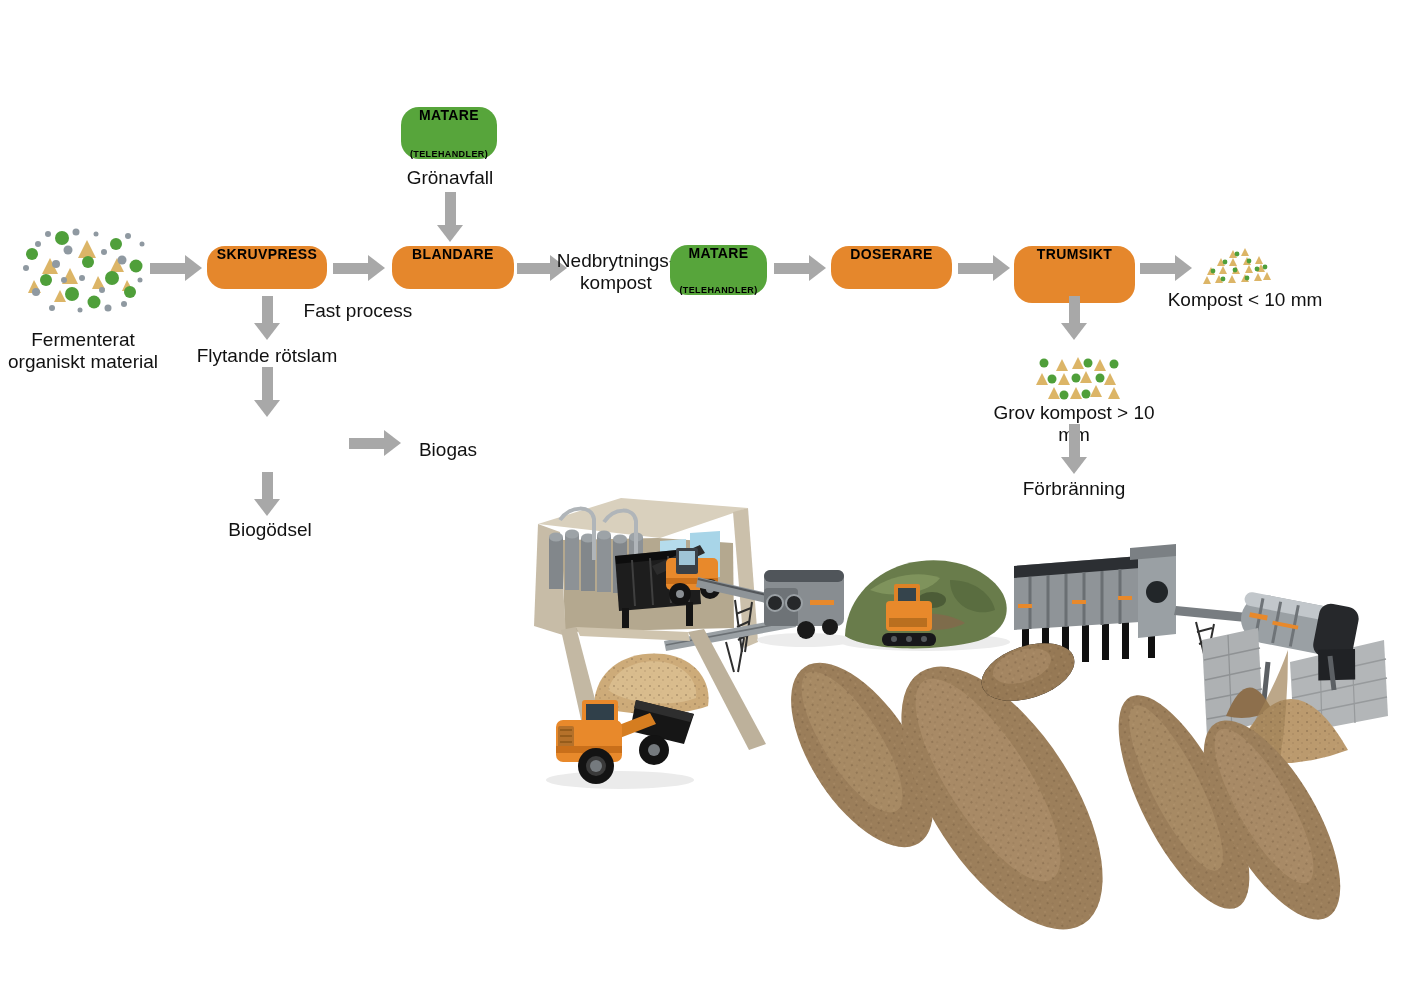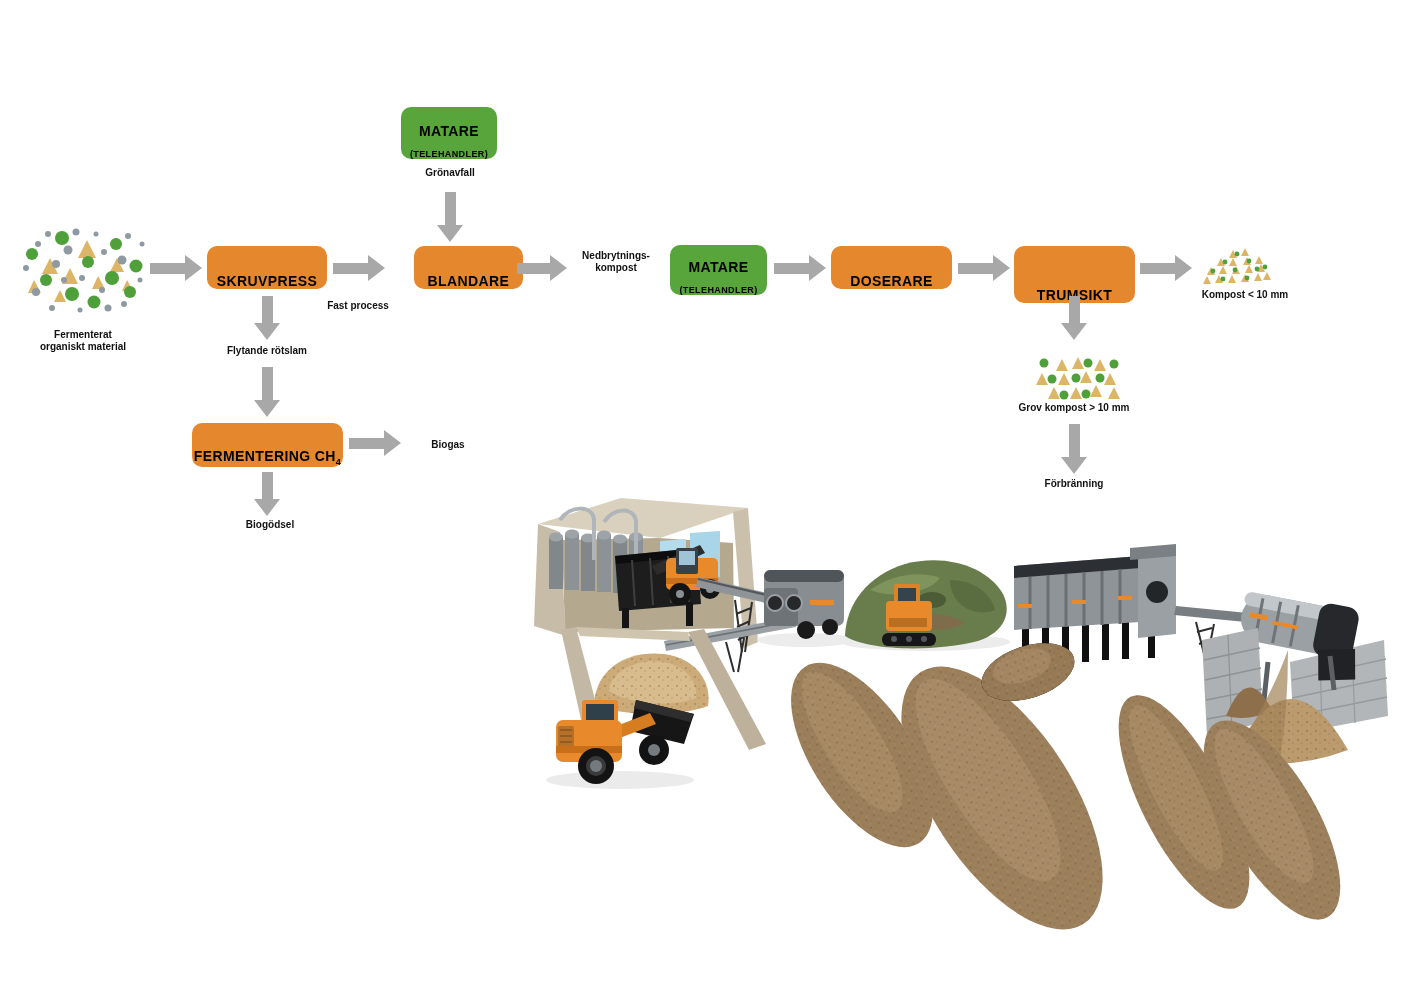--- a/index.html
+++ b/index.html
@@ -3,27 +3,27 @@
 <meta charset="utf-8">
 <style>
   :root{
     --title:#3d4b54; --txt:#111111; --orange:#e5872c; --green:#57a53b; --arrow:#a8a8a8;
   }
   *{box-sizing:border-box;margin:0;padding:0}
   html,body{background:#ffffff}
   body{font-family:"Liberation Sans",sans-serif}
   .page{position:relative;width:1417px;height:991px;background:#fff;overflow:hidden}
   .title{position:absolute;left:25px;top:12px;font-size:26px;font-weight:bold;color:var(--title);letter-spacing:-0.2px}
-  .node{position:absolute;display:flex;flex-direction:column;align-items:center;justify-content:flex-end;
-        background:var(--orange);border-radius:10px;color:#000;text-align:center}
+  .node{position:absolute;display:flex;flex-direction:column;align-items:center;justify-content:space-between;
+        background:var(--orange);border-radius:18px;color:#000;text-align:center}
   .node .nl{font-size:14px;font-weight:bold;letter-spacing:.4px;line-height:1.15}
   .node .ns{font-size:9px;font-weight:bold;letter-spacing:.4px;margin-top:10px}
   .node.green{background:var(--green)}
   .node .nl sub{font-size:9px}
-  .lbl{position:absolute;font-size:10px;font-weight:bold;color:var(--txt);text-align:center;
+  .lbl{position:absolute;font-size:19px;font-weight:normal;color:var(--txt);text-align:center;
        white-space:pre-line;line-height:1.18}
   .lbl.left{text-align:center}
   .arr-r{position:absolute;display:flex;align-items:center;height:26px}
   .arr-r .shaft{flex:1;height:11px;background:var(--arrow)}
   .arr-r .head{width:0;height:0;border-top:13px solid transparent;border-bottom:13px solid transparent;border-left:17px solid var(--arrow)}
   .arr-d{position:absolute;display:flex;flex-direction:column;align-items:center;width:26px}
   .arr-d .shaft{flex:1;width:11px;background:var(--arrow)}
   .arr-d .head{width:0;height:0;border-left:13px solid transparent;border-right:13px solid transparent;border-top:17px solid var(--arrow)}
   .cluster,.scene{position:absolute}
 </style>
@@ -100,21 +100,21 @@
   <div class="node" style="left:207px;top:246px;width:120px;height:43px">
     <span class="nl">SKRUVPRESS</span>
   </div>
 
   <div class="arr-r" style="left:333px;top:255px;width:52px">
       <span class="shaft"></span>
       <span class="head"></span>
     </div>
   <div class="lbl" style="left:300px;top:300px;width:116px">Fast process</div>
 
-  <div class="node" style="left:414px;top:246px;width:109px;height:43px">
+  <div class="node" style="left:392px;top:246px;width:122px;height:43px">
     <span class="nl">BLANDARE</span>
   </div>
 
   <div class="arr-r" style="left:517px;top:255px;width:50px">
       <span class="shaft"></span>
       <span class="head"></span>
     </div>
   <div class="lbl" style="left:556px;top:250px;width:120px">Nedbrytnings-
 kompost</div>
 
@@ -221,23 +221,20 @@
   <div class="arr-d" style="left:254px;top:296px;height:44px">
       <span class="shaft"></span>
       <span class="head"></span>
     </div>
   <div class="lbl" style="left:187px;top:345px;width:160px">Flytande rötslam</div>
   <div class="arr-d" style="left:254px;top:367px;height:50px">
       <span class="shaft"></span>
       <span class="head"></span>
     </div>
 
-  <div class="node" style="left:192px;top:423px;width:151px;height:44px">
-    <span class="nl"><span>FERMENTERING CH</span><sub>4</sub></span>
-  </div>
 
   <div class="arr-r" style="left:349px;top:430px;width:52px">
       <span class="shaft"></span>
       <span class="head"></span>
     </div>
   <div class="lbl left" style="left:408px;top:439px;width:80px">Biogas</div>
 
   <div class="arr-d" style="left:254px;top:472px;height:44px">
       <span class="shaft"></span>
       <span class="head"></span>

